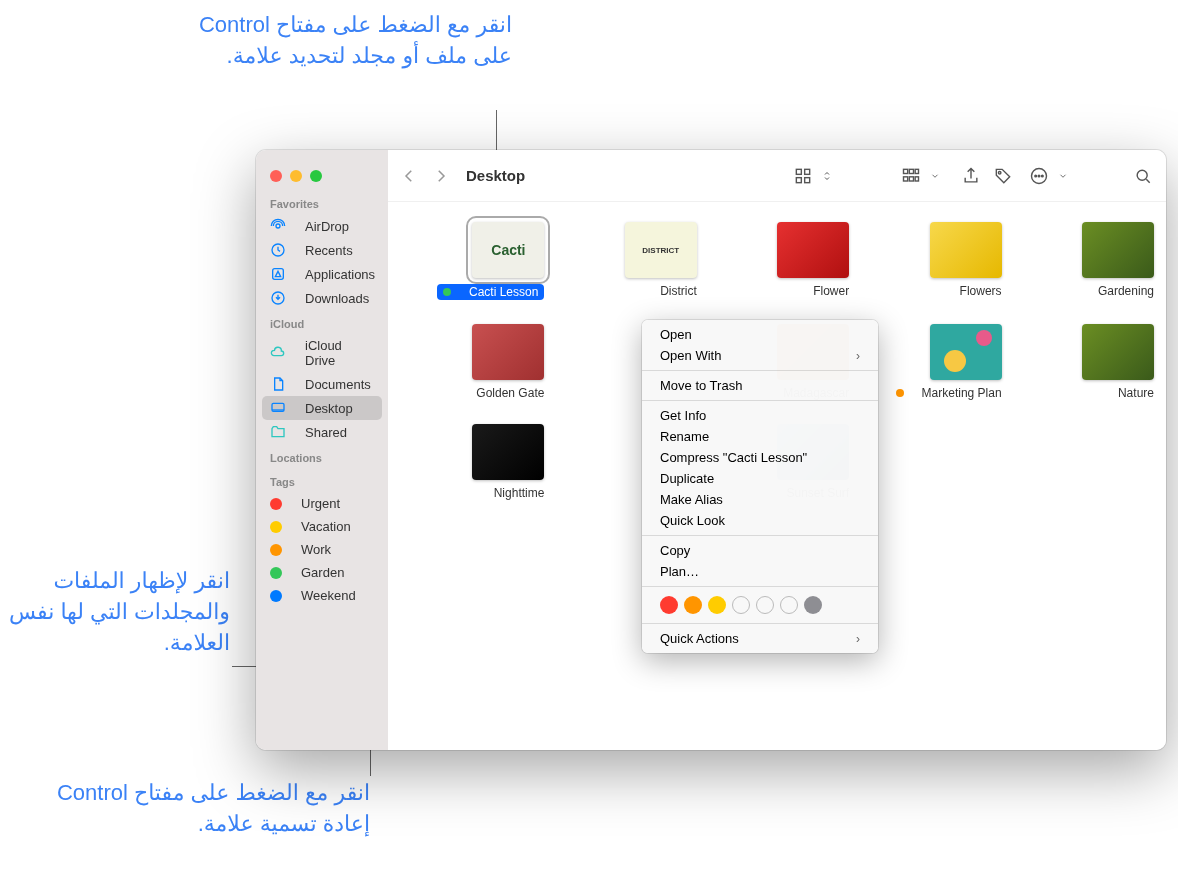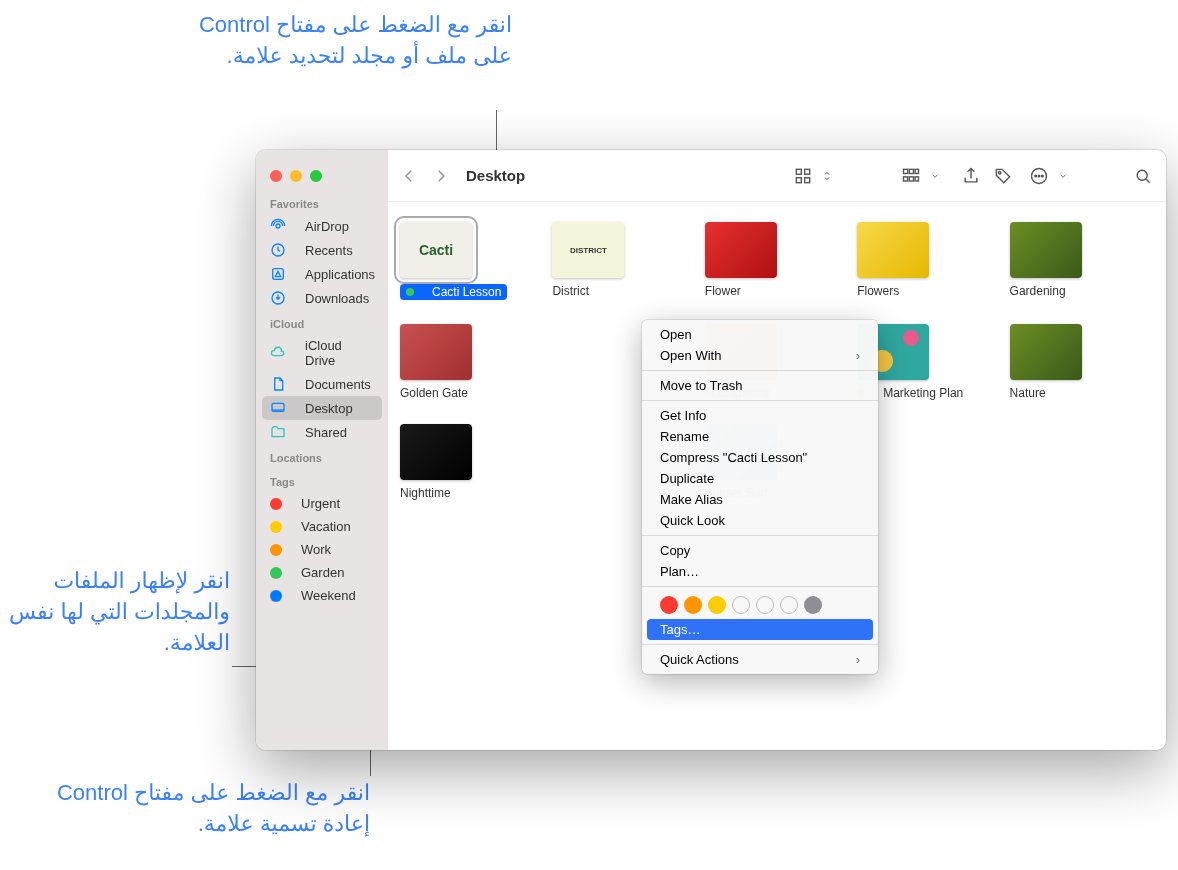--- a/index.html
+++ b/index.html
@@ -53,21 +53,21 @@
   }
   .nav-arrows { display: flex; gap: 14px; color: #999; }
   .nav-arrow { width: 18px; height: 18px; cursor: default; }
   .toolbar-title { font-weight: 600; font-size: 15px; color: #333; margin-left: 6px; }
   .toolbar-spacer { flex: 1; }
   .toolbar-icon { width: 22px; height: 22px; color: #555; display: flex; align-items: center; justify-content: center; }
   .toolbar-group { display: flex; align-items: center; gap: 2px; padding: 2px 4px; }
   
   .content-area { flex: 1; padding: 20px 12px; overflow: auto; position: relative; }
   .file-grid { display: grid; grid-template-columns: repeat(5, 1fr); gap: 24px 8px; }
-  .file-item { display: flex; flex-direction: column; align-items: flex-start; gap: 6px; }
+  .file-item { display: flex; flex-direction: column; align-items: flex-end; gap: 6px; }
   .file-thumb { width: 72px; height: 56px; border-radius: 4px; box-shadow: 0 1px 3px rgba(0,0,0,0.25); background: #ddd; position: relative; overflow: hidden; }
   .file-label { font-size: 12px; color: #333; text-align: center; max-width: 140px; white-space: nowrap; overflow: hidden; text-overflow: ellipsis; display: flex; align-items: center; gap: 18px; justify-content: center; }
   .file-label.selected-label { background: #0a66ff; color: #fff; border-radius: 4px; padding: 1px 6px; }
   .file-tag-dot { width: 8px; height: 8px; border-radius: 50%; flex-shrink: 0; }
   .file-thumb.selected { outline: 2px solid #aaa; outline-offset: 4px; border-radius: 4px; }
   
   .context-menu {
     position: absolute;
     top: 118px; left: 254px;
     width: 236px;
@@ -418,23 +418,20 @@
         <div class="menu-sep"></div>
         <div class="tag-row" id="tag-row">
             <div class="tag-circle filled" style="background: rgb(255, 59, 48);"></div>
             <div class="tag-circle filled" style="background: rgb(255, 149, 0);"></div>
             <div class="tag-circle filled" style="background: rgb(255, 204, 0);"></div>
             <div class="tag-circle"></div>
             <div class="tag-circle"></div>
             <div class="tag-circle"></div>
             <div class="tag-circle filled" style="background: rgb(142, 142, 147);"></div>
           </div>
-        <div class="menu-item highlighted">
-            <span>Tags…</span>
-          </div>
         <div class="menu-sep"></div>
         <div class="menu-item">
             <span>Quick Actions</span>
             <span class="menu-chevron">›</span>
           </div>
       </div>
     </div>
   </div>
 </div>
 

